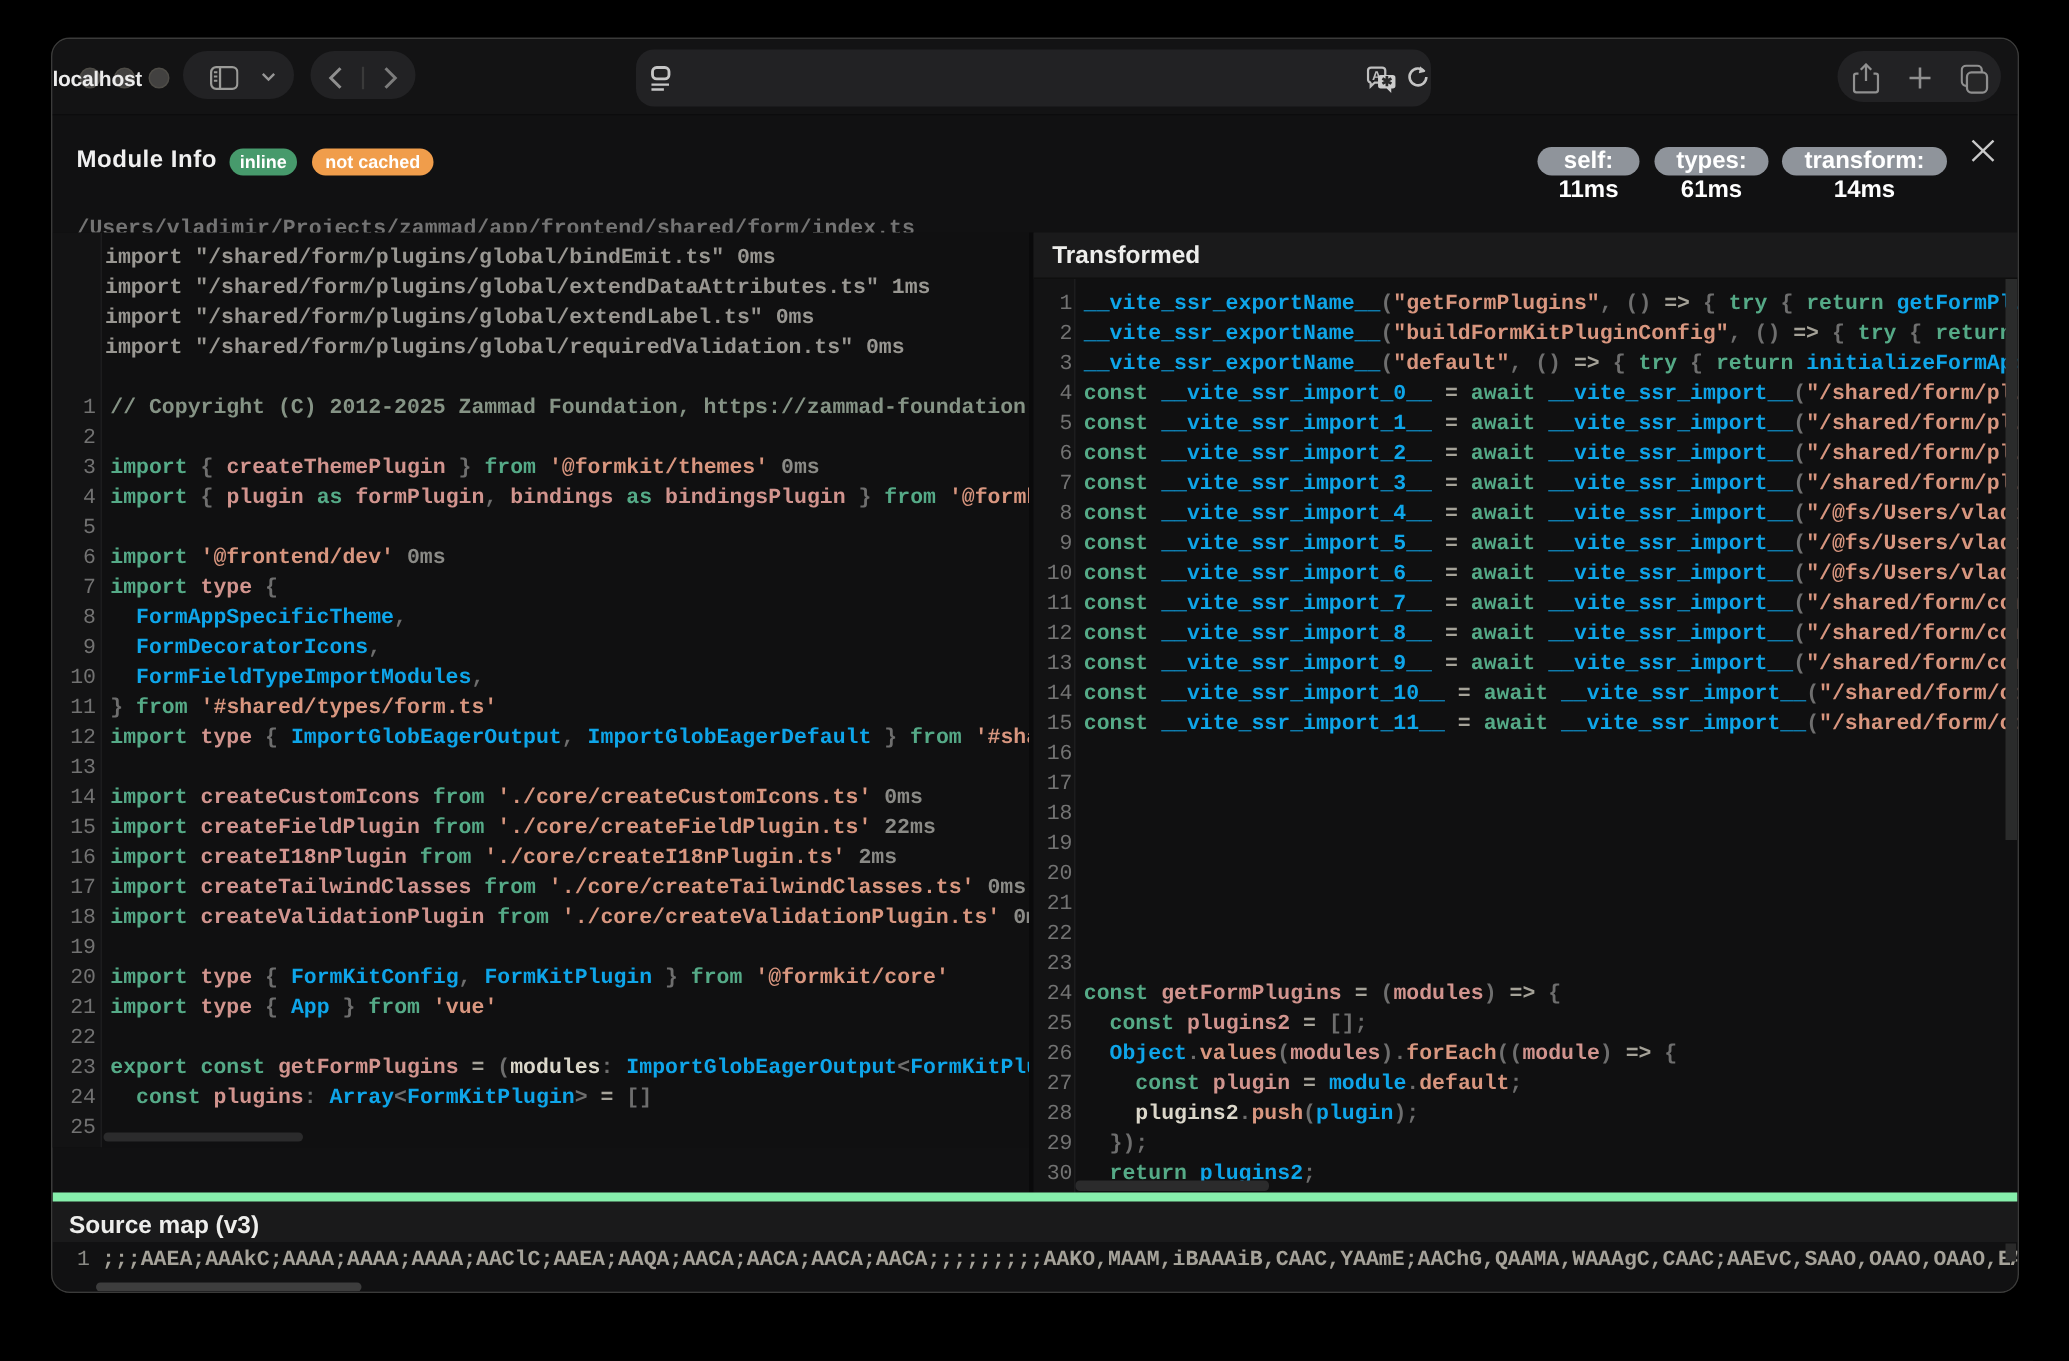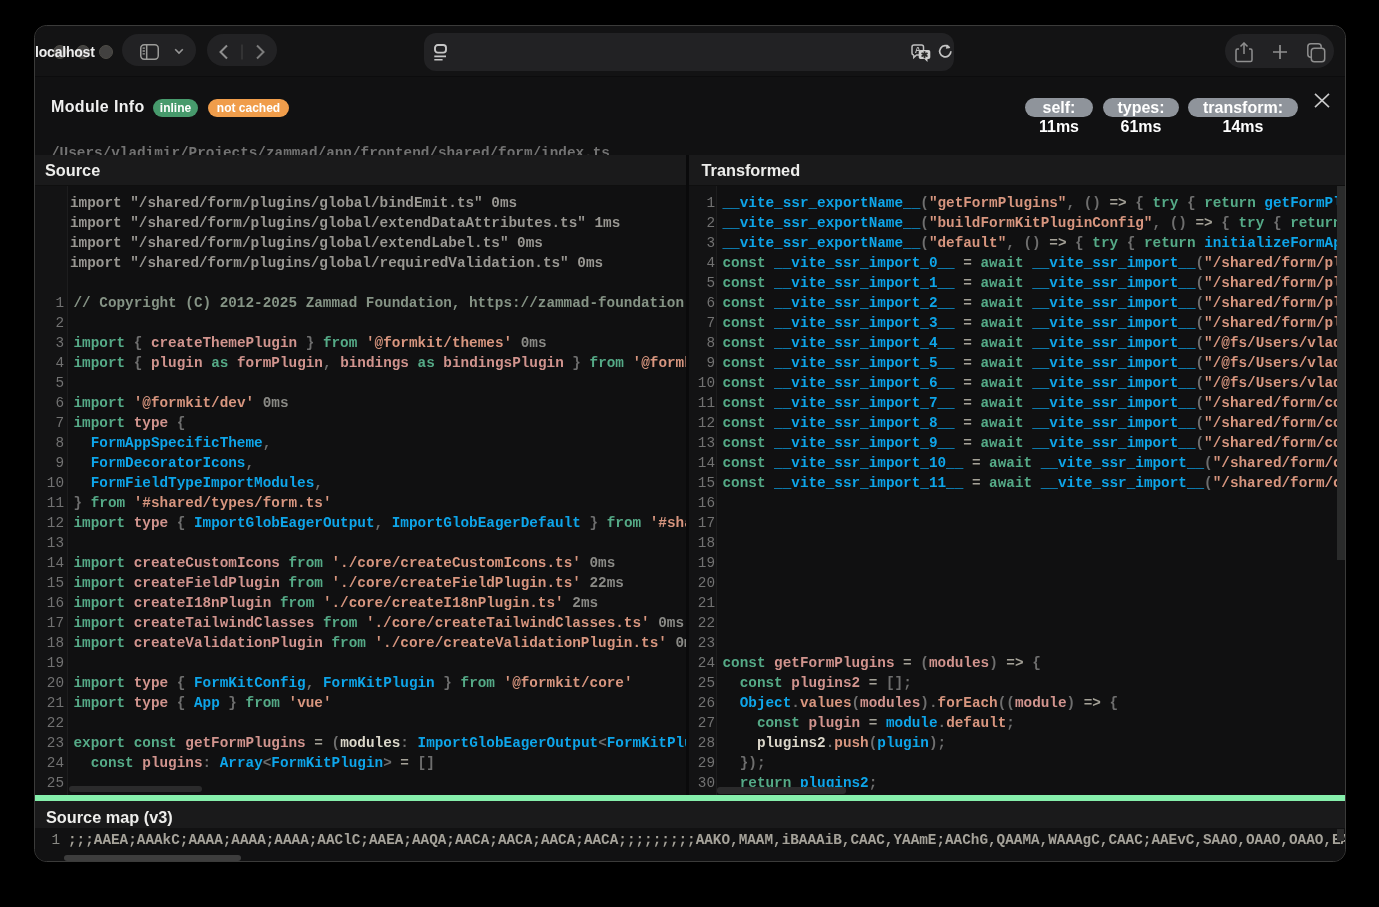--- a/index.html
+++ b/index.html
@@ -102,34 +102,33 @@
     <div class="pill2" style="left:1068px; width:76px;">types: 61ms</div>
     <div class="pill2" style="left:1153px; width:110px;">transform: 14ms</div>
     <svg style="left:1279px; top:16px" width="16" height="15" viewBox="0 0 16 15" stroke="#c9c9c9" stroke-width="1.6">
         <line x1="1" y1="0.8" x2="15" y2="14.2"></line>
         <line x1="15" y1="0.8" x2="1" y2="14.2"></line>
       </svg>
     <div class="mpath">/Users/vladimir/Projects/zammad/app/frontend/shared/form/index.ts</div>
   </div>
   <div class="panels">
     <div class="pane lft">
-      <div class="phead">Source</div>
       <div class="cwrap">
           <div class="gut"></div>
 <pre><i class="ln" style="margin-right:6px"></i><i class="g">import "/shared/form/plugins/global/bindEmit.ts" 0ms</i>
 <i class="ln" style="margin-right:6px"></i><i class="g">import "/shared/form/plugins/global/extendDataAttributes.ts" 1ms</i>
 <i class="ln" style="margin-right:6px"></i><i class="g">import "/shared/form/plugins/global/extendLabel.ts" 0ms</i>
 <i class="ln" style="margin-right:6px"></i><i class="g">import "/shared/form/plugins/global/requiredValidation.ts" 0ms</i>
 <i class="ln" style="margin-right:6px"></i>
 <i class="ln">1</i><i class="c">// Copyright (C) 2012-2025 Zammad Foundation, https://zammad-foundation.org/</i>
 <i class="ln">2</i>
 <i class="ln">3</i><i class="k">import</i><i class="f"> </i><i class="p">{</i><i class="f"> </i><i class="r">createThemePlugin</i><i class="f"> </i><i class="p">}</i><i class="f"> </i><i class="k">from</i><i class="f"> </i><i class="s">'@formkit/themes'</i><i class="f"> </i><i class="m">0ms</i>
 <i class="ln">4</i><i class="k">import</i><i class="f"> </i><i class="p">{</i><i class="f"> </i><i class="r">plugin</i><i class="f"> </i><i class="k">as</i><i class="f"> </i><i class="r">formPlugin</i><i class="p">,</i><i class="f"> </i><i class="r">bindings</i><i class="f"> </i><i class="k">as</i><i class="f"> </i><i class="r">bindingsPlugin</i><i class="f"> </i><i class="p">}</i><i class="f"> </i><i class="k">from</i><i class="f"> </i><i class="s">'@formkit/vue'</i>
 <i class="ln">5</i>
-<i class="ln">6</i><i class="k">import</i><i class="f"> </i><i class="s">'@formkit/dev'</i><i class="f"> </i><i class="m">0ms</i>
+<i class="ln">6</i><i class="k">import</i><i class="f"> </i><i class="s">'@frontend/dev'</i><i class="f"> </i><i class="m">0ms</i>
 <i class="ln">7</i><i class="k">import</i><i class="f"> </i><i class="r">type</i><i class="f"> </i><i class="p">{</i>
 <i class="ln">8</i><i class="f">  </i><i class="y">FormAppSpecificTheme</i><i class="p">,</i>
 <i class="ln">9</i><i class="f">  </i><i class="y">FormDecoratorIcons</i><i class="p">,</i>
 <i class="ln">10</i><i class="f">  </i><i class="y">FormFieldTypeImportModules</i><i class="p">,</i>
 <i class="ln">11</i><i class="p">}</i><i class="f"> </i><i class="k">from</i><i class="f"> </i><i class="s">'#shared/types/form.ts'</i>
 <i class="ln">12</i><i class="k">import</i><i class="f"> </i><i class="r">type</i><i class="f"> </i><i class="p">{</i><i class="f"> </i><i class="y">ImportGlobEagerOutput</i><i class="p">,</i><i class="f"> </i><i class="y">ImportGlobEagerDefault</i><i class="f"> </i><i class="p">}</i><i class="f"> </i><i class="k">from</i><i class="f"> </i><i class="s">'#shared/types/utils.ts'</i>
 <i class="ln">13</i>
 <i class="ln">14</i><i class="k">import</i><i class="f"> </i><i class="r">createCustomIcons</i><i class="f"> </i><i class="k">from</i><i class="f"> </i><i class="s">'./core/createCustomIcons.ts'</i><i class="f"> </i><i class="m">0ms</i>
 <i class="ln">15</i><i class="k">import</i><i class="f"> </i><i class="r">createFieldPlugin</i><i class="f"> </i><i class="k">from</i><i class="f"> </i><i class="s">'./core/createFieldPlugin.ts'</i><i class="f"> </i><i class="m">22ms</i>
 <i class="ln">16</i><i class="k">import</i><i class="f"> </i><i class="r">createI18nPlugin</i><i class="f"> </i><i class="k">from</i><i class="f"> </i><i class="s">'./core/createI18nPlugin.ts'</i><i class="f"> </i><i class="m">2ms</i>

